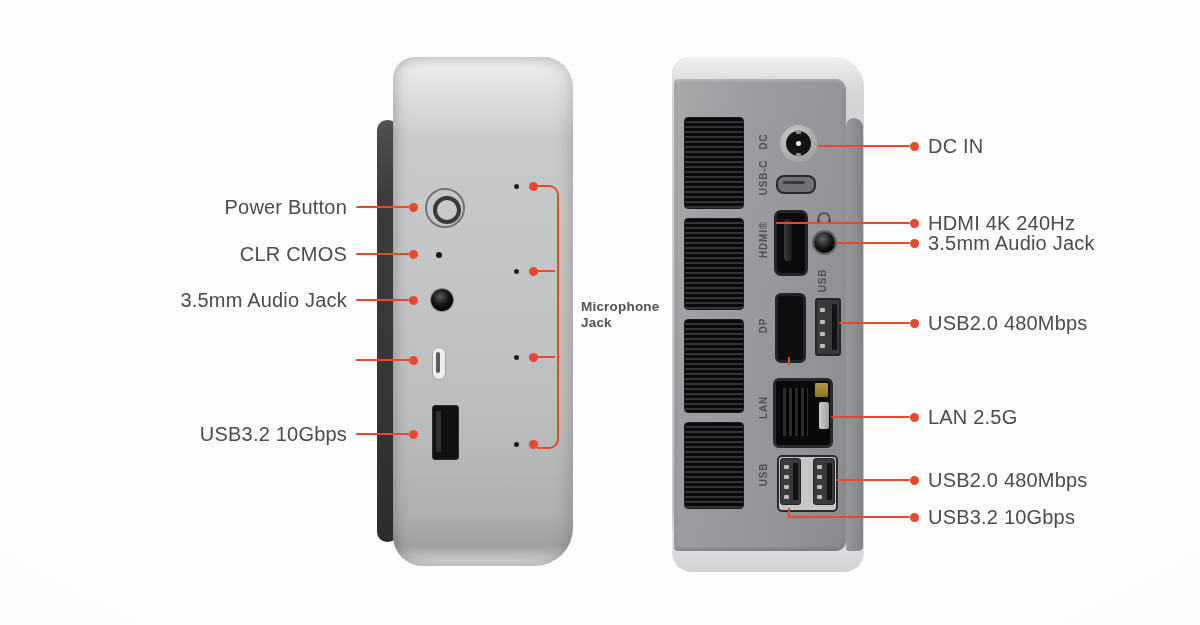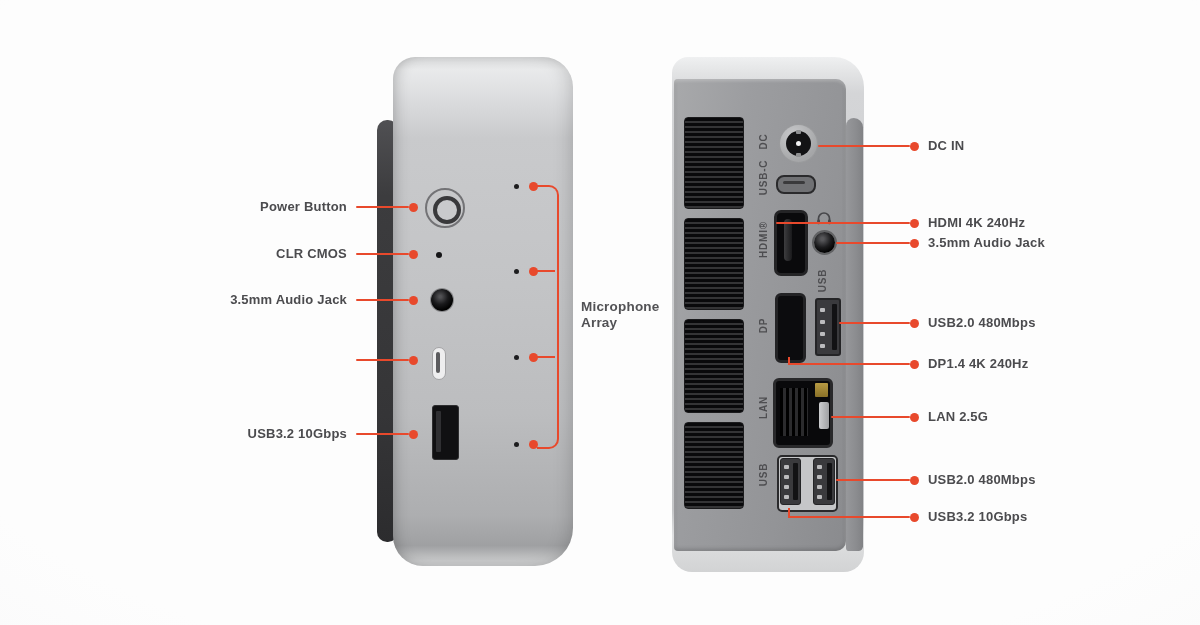--- a/index.html
+++ b/index.html
@@ -3,21 +3,21 @@
 <meta charset="utf-8">
 <style>
   html,body{margin:0;padding:0;background:#eef0f1;}
   .canvas{
     position:relative;width:1200px;height:625px;overflow:hidden;
     background:radial-gradient(120% 130% at 50% 42%, #fdfdfd 52%, #f3f3f4 100%);
     font-family:"Liberation Sans", sans-serif;
   }
   .abs{position:absolute;}
   
-  .lbl{font-weight:700;font-size:13px;color:#4b4b4e;letter-spacing:.2px;white-space:nowrap;line-height:20px;}
+  .lbl{font-weight:400;font-size:20px;color:#4b4b4e;letter-spacing:.2px;white-space:nowrap;line-height:20px;}
   .cline{height:2px;background:#e8492c;border-radius:1px;}
   .cdot{width:9px;height:9px;border-radius:50%;background:#e8492c;}
   .lcall{position:absolute;left:0;width:418px;height:20px;display:flex;justify-content:flex-end;align-items:center;}
   .lcall .cline{width:53px;margin-left:9px;}
   .lcall .cdot{margin-left:0;}
   .rcall{position:absolute;height:20px;display:flex;align-items:center;}
   .rcall .lbl{margin-left:9px;}
   .stub{position:absolute;width:2px;background:#e8492c;}
   
   .dl-strip{position:absolute;left:377px;top:120px;width:21px;height:422px;border-radius:10px;
@@ -106,21 +106,21 @@
   <div class="michole abs" style="left:514px;top:442px;"></div>
   <div class="micdot abs" style="left:529px;top:182px;"></div>
   <div class="micdot abs" style="left:529px;top:267px;"></div>
   <div class="micdot abs" style="left:529px;top:353px;"></div>
   <div class="micdot abs" style="left:529px;top:440px;"></div>
   <div class="micbracket"></div>
   <div class="micstub" style="top:270px;"></div>
   <div class="micstub" style="top:356px;"></div>
   <div class="miclabel">
     <span style="display:block;">Microphone</span>
-    <span style="display:block;">Array</span>
+    <span style="display:block;">Jack</span>
   </div>
 
   <div class="lcall" style="top:244px;">
     <span class="lbl">CLR CMOS</span>
     <span class="cline"></span>
     <span class="cdot"></span>
   </div>
   <div class="lcall" style="top:197px;">
     <span class="lbl">Power Button</span>
     <span class="cline"></span>
@@ -227,25 +227,20 @@
     <span class="cline" style="width:74px;"></span>
     <span class="cdot"></span>
     <span class="lbl">3.5mm Audio Jack</span>
   </div>
   <div class="rcall" style="left:839px;top:313px;">
     <span class="cline" style="width:71px;"></span>
     <span class="cdot"></span>
     <span class="lbl">USB2.0 480Mbps</span>
   </div>
   <div class="stub" style="left:788px;top:357px;height:8px;"></div>
-  <div class="rcall" style="left:789px;top:354px;">
-    <span class="cline" style="width:121px;"></span>
-    <span class="cdot"></span>
-    <span class="lbl">DP1.4 4K 240Hz</span>
-  </div>
   <div class="rcall" style="left:831px;top:407px;">
     <span class="cline" style="width:79px;"></span>
     <span class="cdot"></span>
     <span class="lbl">LAN 2.5G</span>
   </div>
   <div class="rcall" style="left:836px;top:470px;">
     <span class="cline" style="width:74px;"></span>
     <span class="cdot"></span>
     <span class="lbl">USB2.0 480Mbps</span>
   </div>

